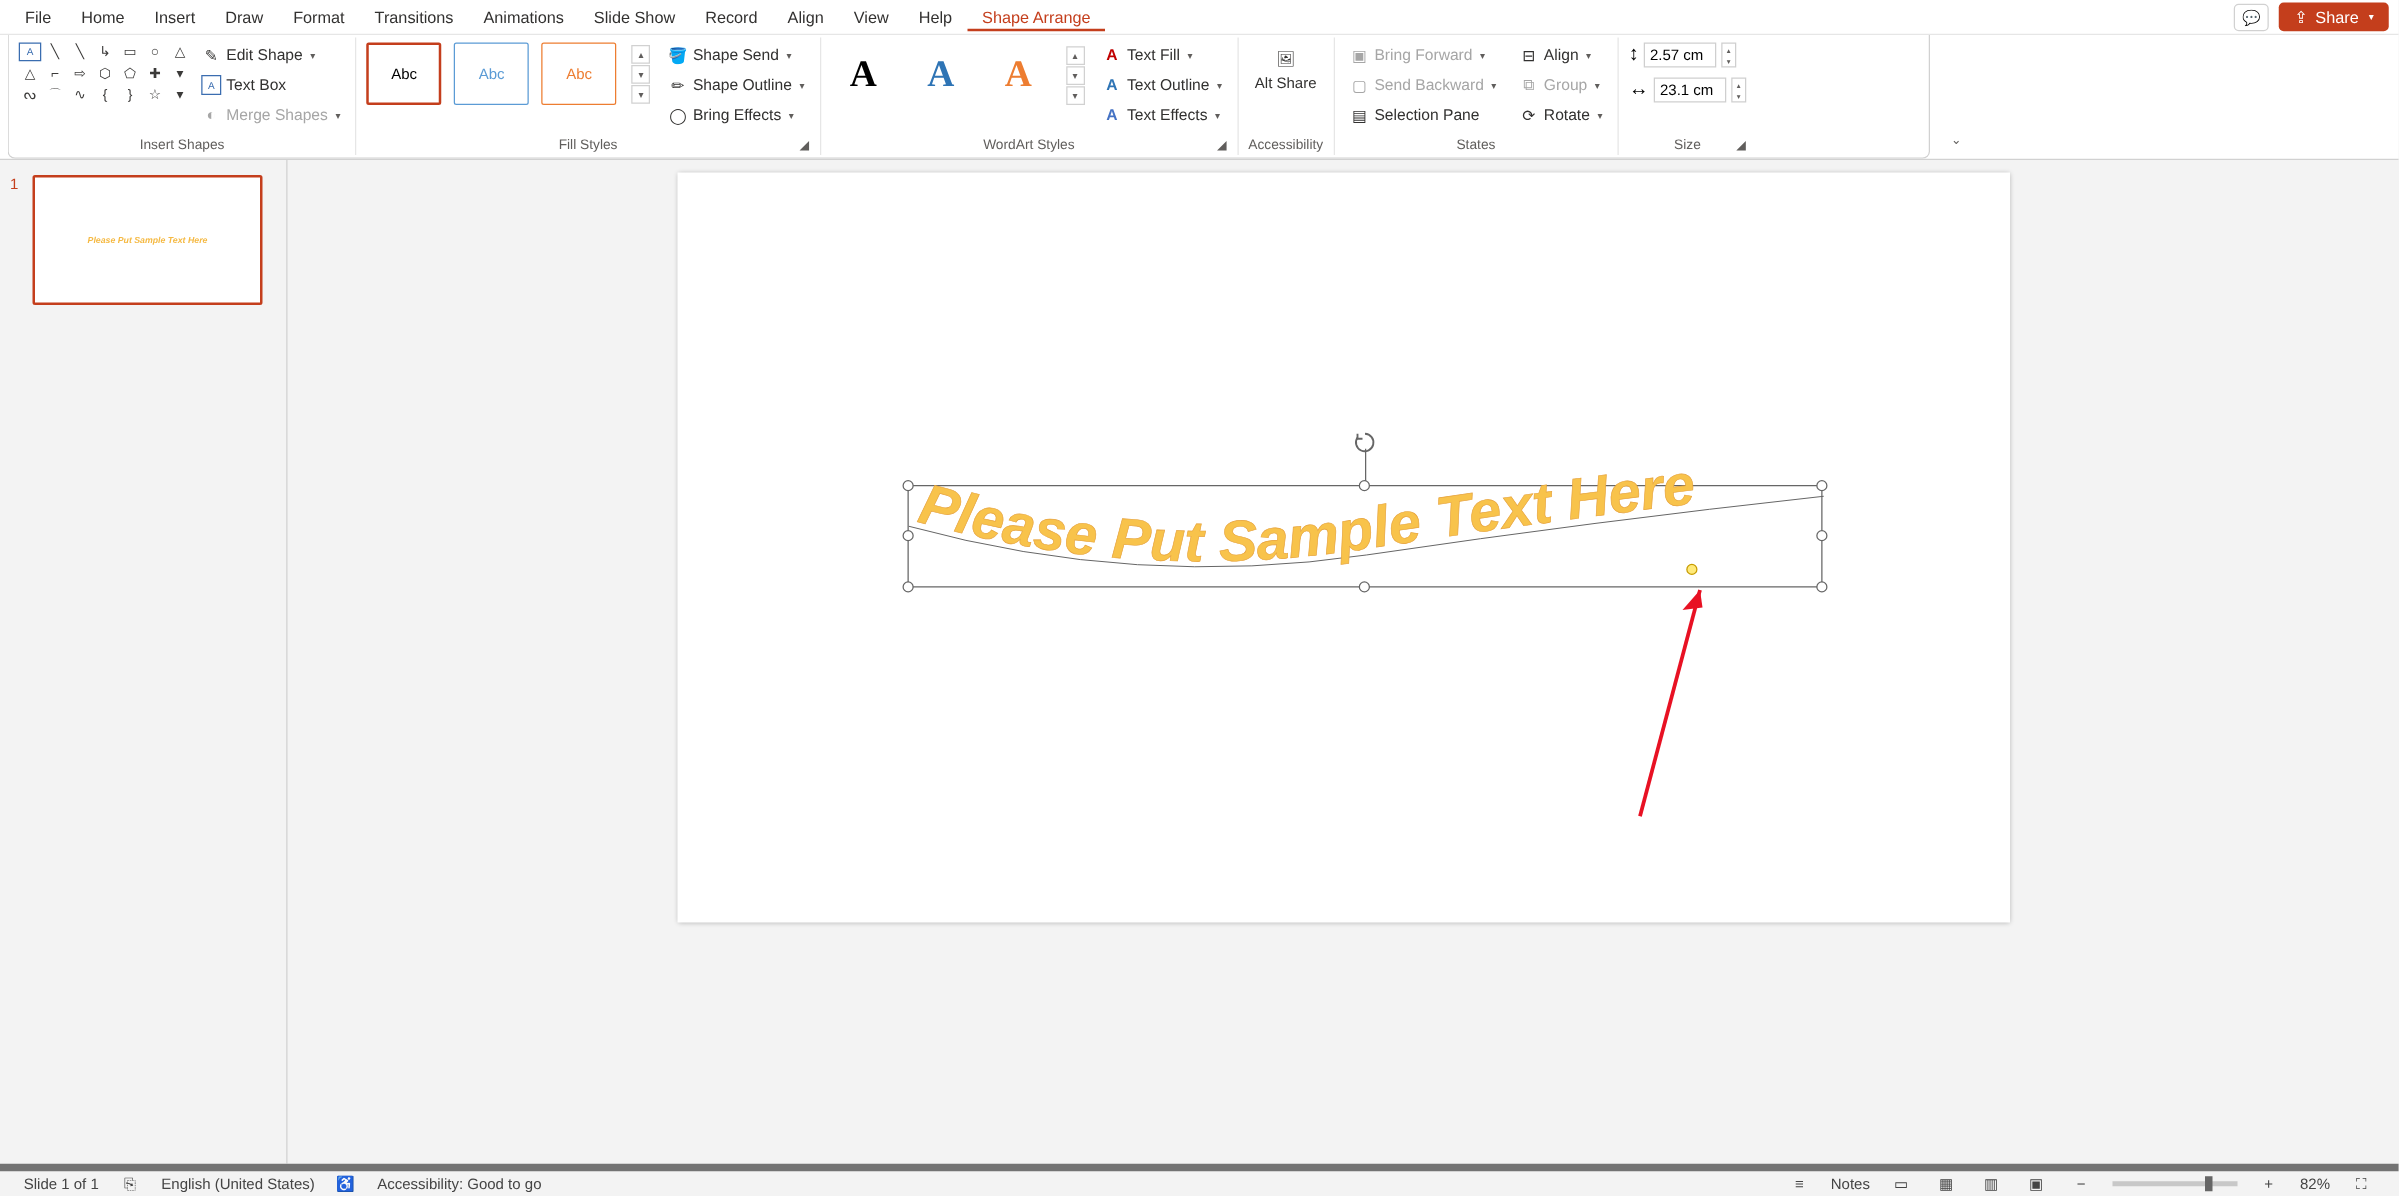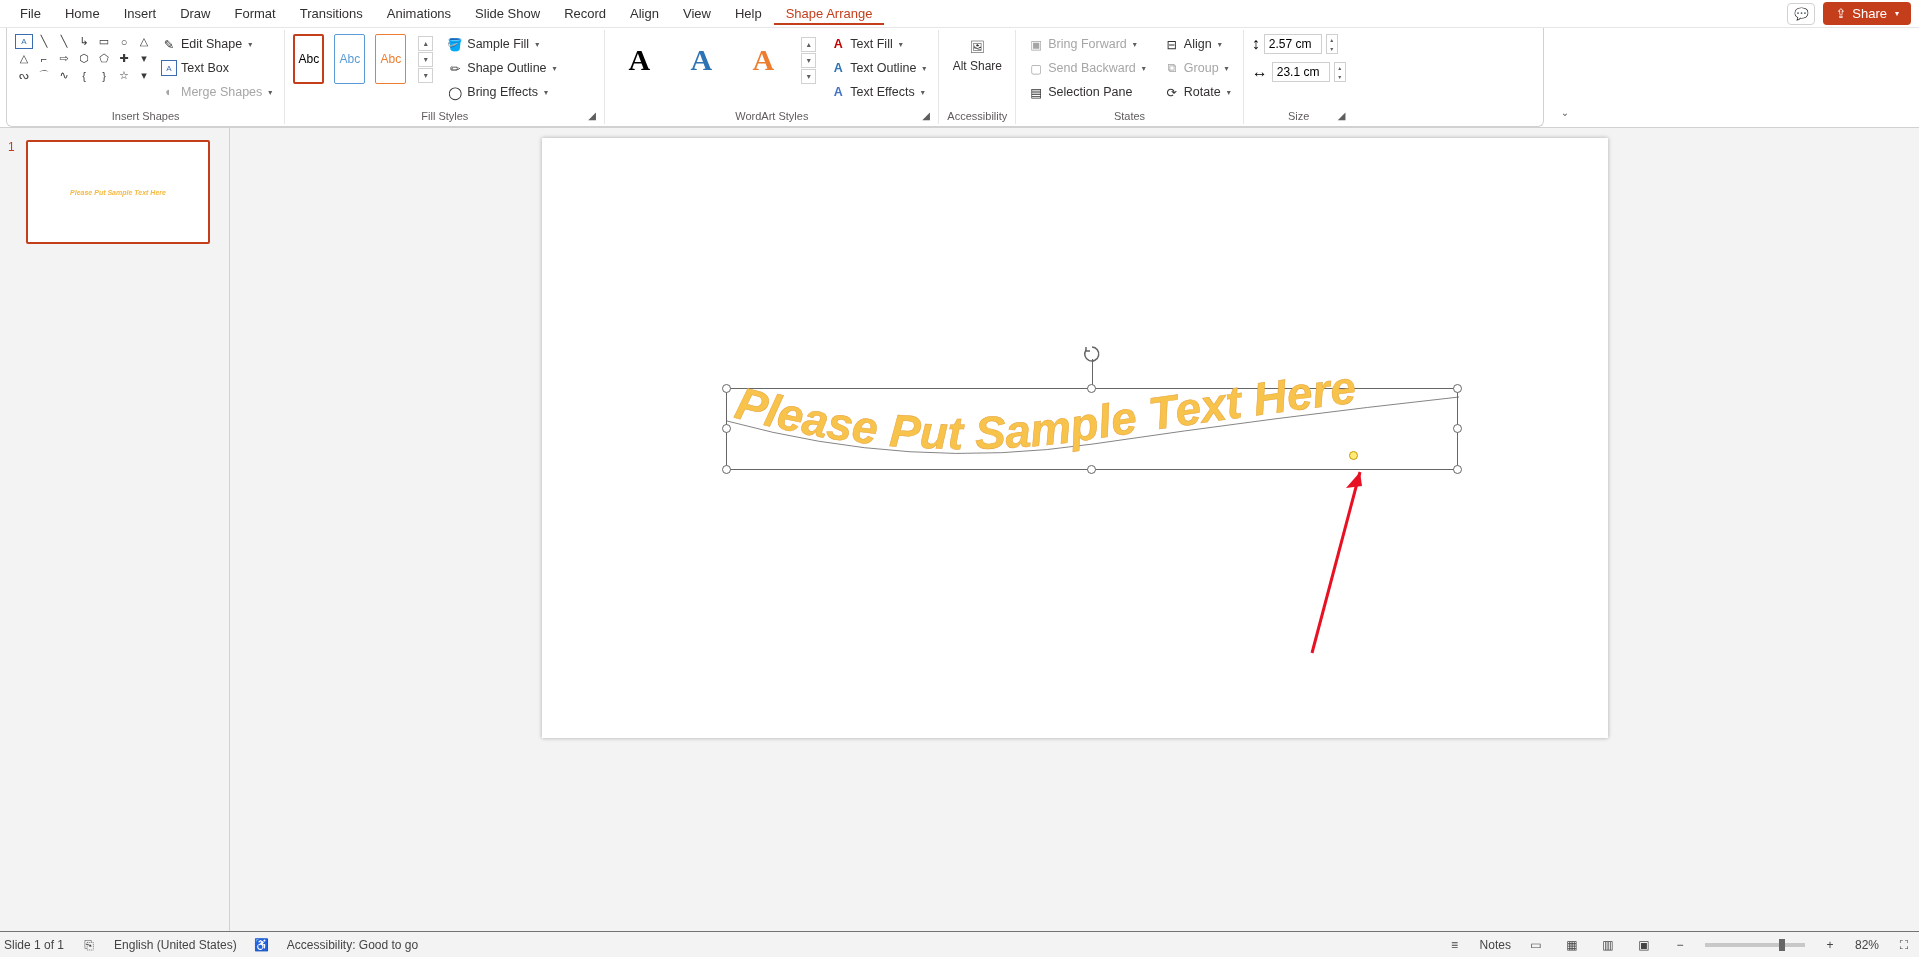--- a/index.html
+++ b/index.html
@@ -27,21 +27,21 @@
 .shapes-row { display:flex; gap:2px; }
 .mini-shape { width:18px; height:15px; display:flex; align-items:center; justify-content:center; color:#3b3a39; font-size:11px; }
 .shapes-side { display:flex; flex-direction:column; gap:4px; }
 .cmd { display:flex; align-items:center; gap:4px; font-size:12.5px; color:#323130; cursor:pointer; padding:2px 4px; }
 .cmd.disabled { color:#a6a6a6; }
 .cmd .ico { width:16px; height:16px; display:inline-flex; align-items:center; justify-content:center; }
 .chev { font-size:8px; color:#605e5c; margin-left:2px; }
 
 
 .style-gallery { display:flex; gap:10px; align-items:center; }
-.style-thumb { width:31px; height:50px; border:1px solid #cfcfcf; border-radius:2px; display:flex; align-items:center; justify-content:center; font-size:12px; cursor:pointer; }
+.style-thumb { width:60px; height:50px; border:1px solid #cfcfcf; border-radius:2px; display:flex; align-items:center; justify-content:center; font-size:12px; cursor:pointer; }
 .style-thumb.selected { border:2px solid #c43e1c; }
 .gallery-nav { display:flex; flex-direction:column; gap:1px; margin-left:2px; }
 .mini-btn { width:15px; height:15px; border:1px solid #d1d1d1; font-size:8px; display:flex; align-items:center; justify-content:center; cursor:pointer; color:#605e5c; }
 .style-side { display:flex; flex-direction:column; gap:4px; margin-left:6px; }
 
 
 .wordart-thumb { width:52px; height:52px; display:flex; align-items:center; justify-content:center; font-size:30px; font-weight:bold; font-family:"Times New Roman",serif; cursor:pointer; }
 
 
 .size-col { display:flex; flex-direction:column; gap:8px; }
@@ -66,21 +66,21 @@
 .sel-box { position:absolute; border:1px solid #666; }
 .handle { position:absolute; width:9px; height:9px; background:#fff; border:1px solid #666; border-radius:50%; }
 .handle.adj { background:#ffea7a; border-color:#c79b00; }
 .rot-line { position:absolute; width:1px; height:30px; background:#666; left:50%; top:-30px; }
 .rot-handle { position:absolute; width:18px; height:18px; left:50%; top:-44px; transform:translateX(-50%); }
 
 
 .arrow-annot { position:absolute; pointer-events:none; }
 
 
-.status-bar { height:26px; background:#f3f3f3; border-top:1px solid #737373; display:flex; align-items:center; padding:0 4px; font-size:12px; color:#444; gap:14px; }
+.status-bar { height:26px; background:#f3f3f3; border-top:6px solid #737373; display:flex; align-items:center; padding:0 19px; font-size:12px; color:#444; gap:14px; }
 .status-bar .spacer { flex:1; }
 .sb-ico { width:22px; height:18px; display:flex; align-items:center; justify-content:center; cursor:pointer; font-size:12px; color:#444; }
 .zoom-slider { width:100px; height:4px; background:#c8c8c8; position:relative; }
 .zoom-knob { position:absolute; width:6px; height:12px; background:#666; top:-4px; left:74%; }
 </style>
 </head>
 <body>
 
 <div class="menu-bar">
   <span class="menu-item">File</span>
@@ -169,21 +169,21 @@
         <div class="style-thumb" style="border-color:#ed7d31;color:#ed7d31">Abc</div>
         <div class="gallery-nav">
           <div class="mini-btn">▴</div>
           <div class="mini-btn">▾</div>
           <div class="mini-btn">▾</div>
         </div>
       </div>
       <div class="style-side">
         <div class="cmd">
               <span class="ico">🪣</span>
-              <span>Sample Fill</span>
+              <span>Shape Send</span>
               <span class="chev">▾</span>
             </div>
         <div class="cmd">
               <span class="ico">✏</span>
               <span>Shape Outline</span>
               <span class="chev">▾</span>
             </div>
         <div class="cmd">
               <span class="ico">◯</span>
               <span>Bring Effects</span>

